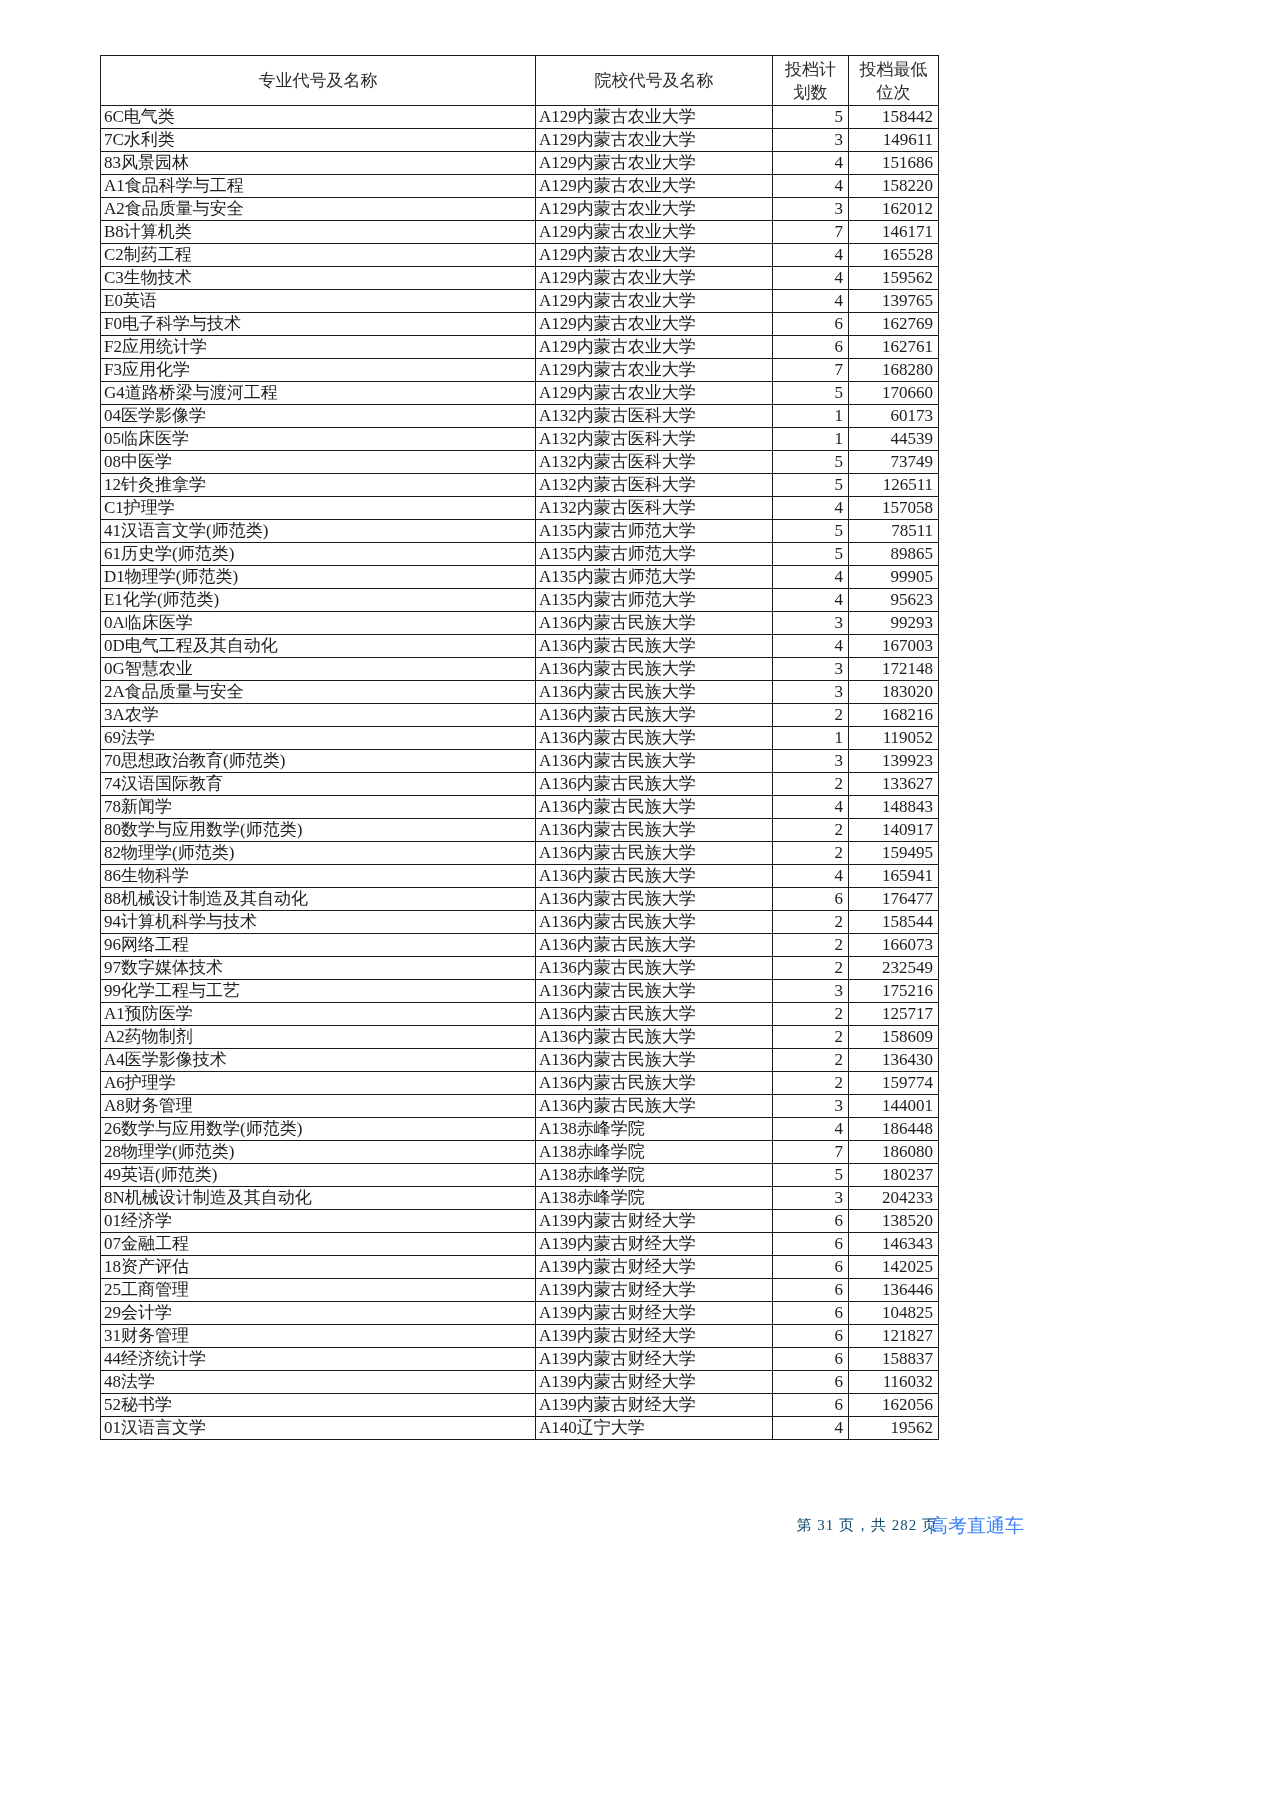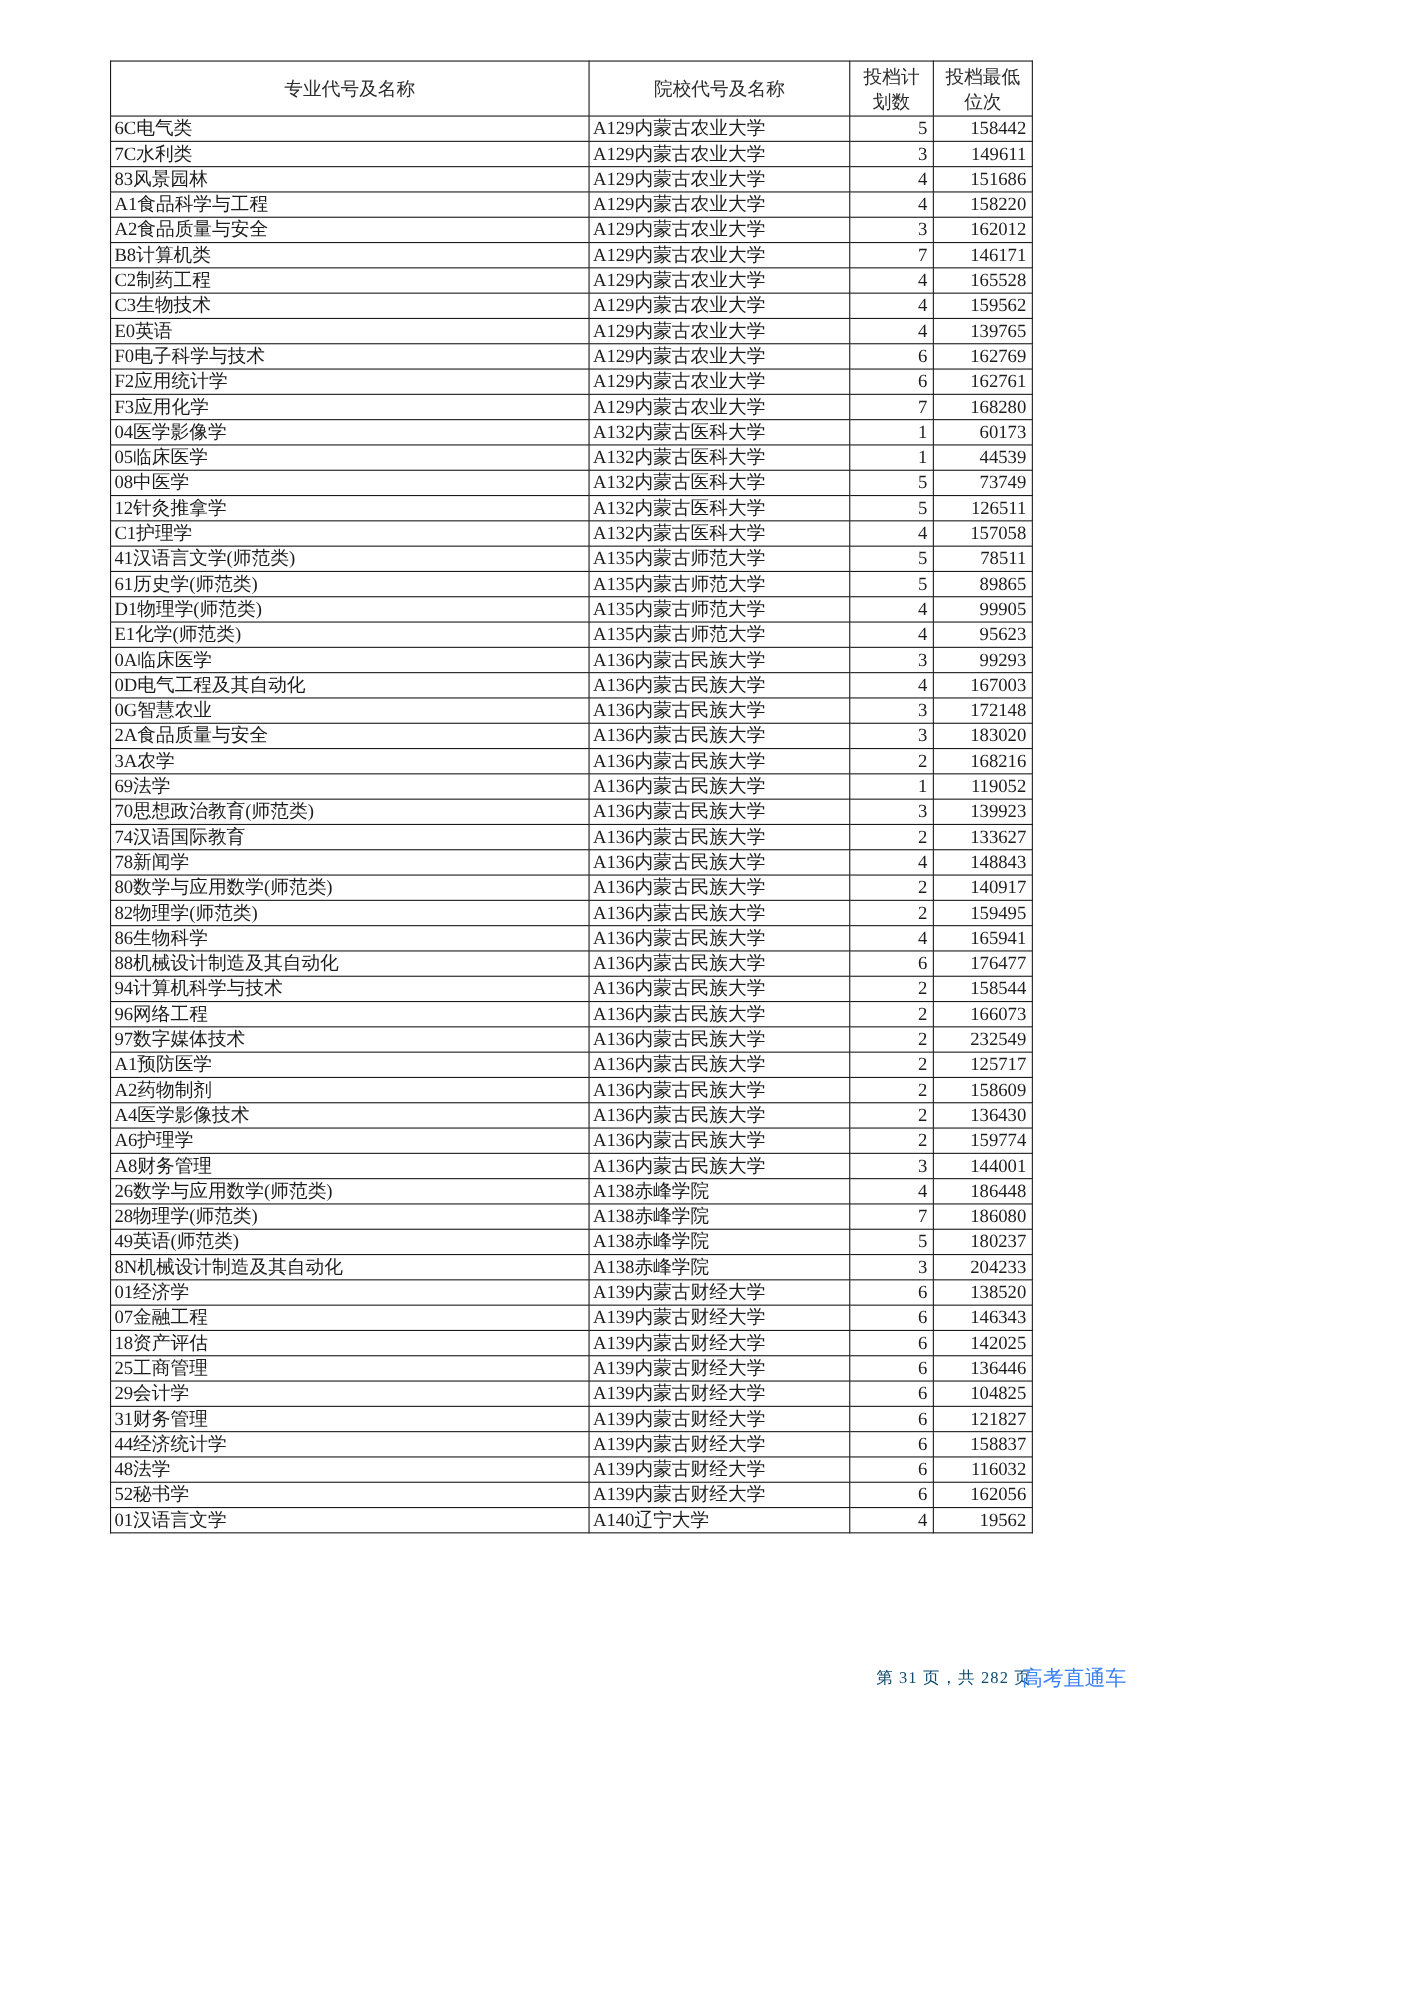--- a/index.html
+++ b/index.html
@@ -156,20 +156,26 @@
           <td class="num">6</td>
           <td class="num">162761</td>
         </tr>
         <tr>
           <td>F3应用化学</td>
           <td>A129内蒙古农业大学</td>
           <td class="num">7</td>
           <td class="num">168280</td>
         </tr>
         <tr>
+          <td>G4道路桥梁与渡河工程</td>
+          <td>A129内蒙古农业大学</td>
+          <td class="num">5</td>
+          <td class="num">170660</td>
+        </tr>
+        <tr>
           <td>04医学影像学</td>
           <td>A132内蒙古医科大学</td>
           <td class="num">1</td>
           <td class="num">60173</td>
         </tr>
         <tr>
           <td>05临床医学</td>
           <td>A132内蒙古医科大学</td>
           <td class="num">1</td>
           <td class="num">44539</td>
@@ -306,20 +312,26 @@
           <td class="num">2</td>
           <td class="num">166073</td>
         </tr>
         <tr>
           <td>97数字媒体技术</td>
           <td>A136内蒙古民族大学</td>
           <td class="num">2</td>
           <td class="num">232549</td>
         </tr>
         <tr>
+          <td>99化学工程与工艺</td>
+          <td>A136内蒙古民族大学</td>
+          <td class="num">3</td>
+          <td class="num">175216</td>
+        </tr>
+        <tr>
           <td>A1预防医学</td>
           <td>A136内蒙古民族大学</td>
           <td class="num">2</td>
           <td class="num">125717</td>
         </tr>
         <tr>
           <td>A2药物制剂</td>
           <td>A136内蒙古民族大学</td>
           <td class="num">2</td>
           <td class="num">158609</td>

